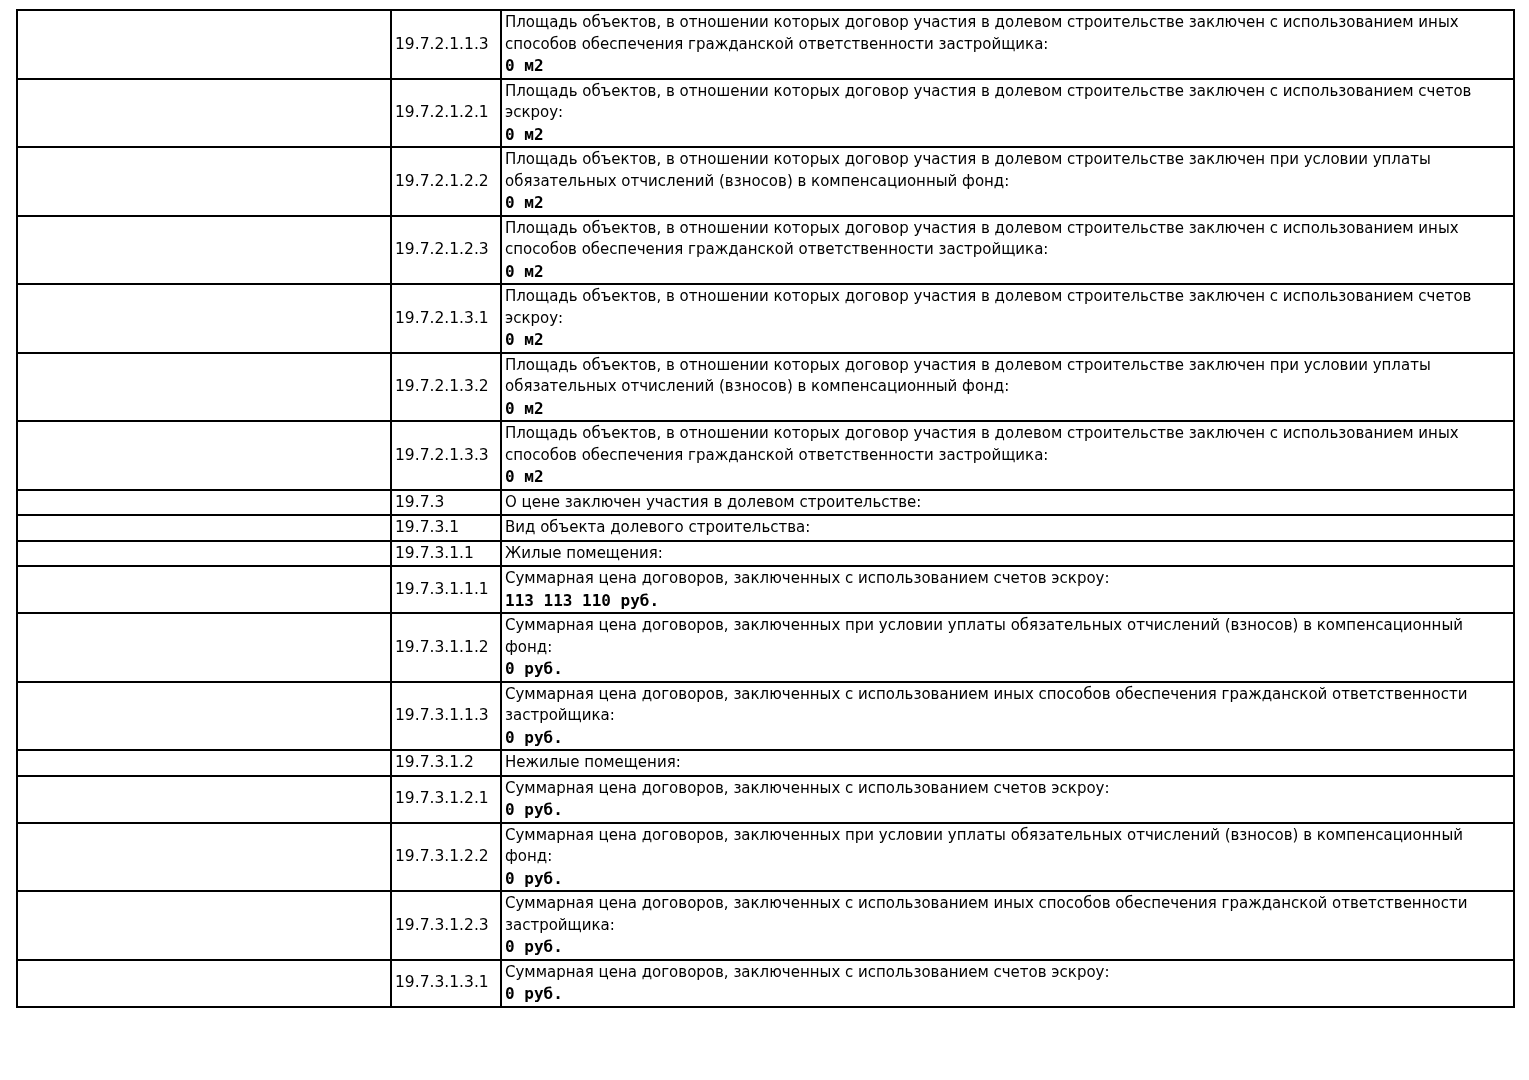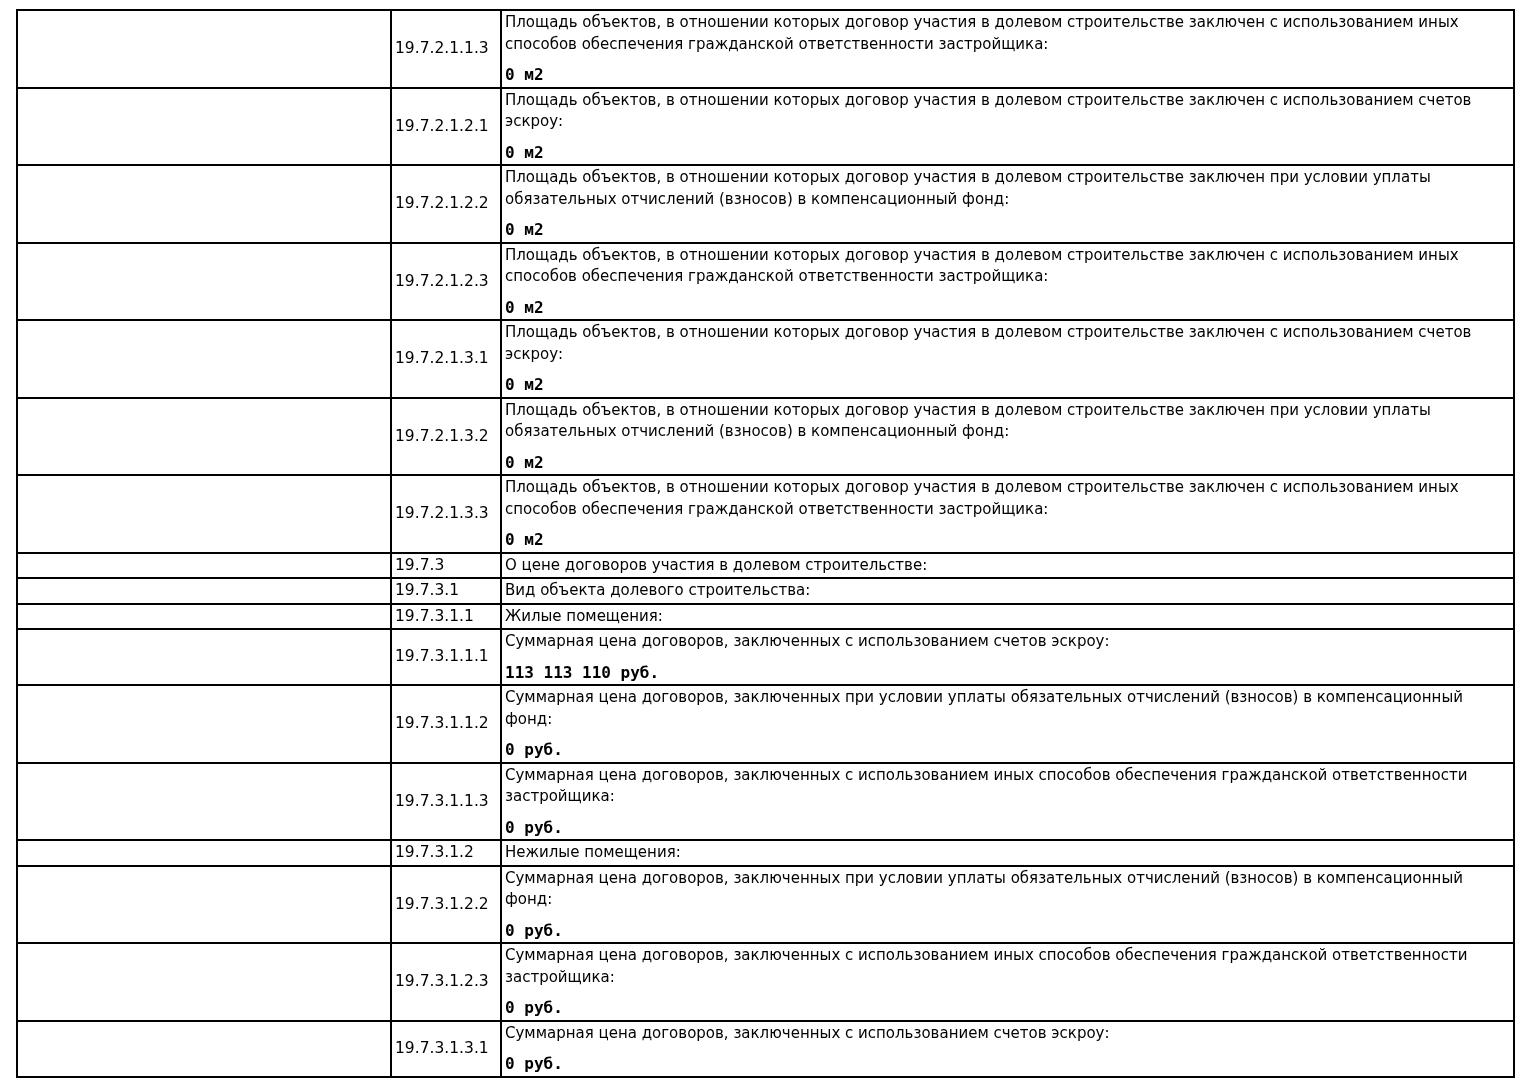--- a/index.html
+++ b/index.html
@@ -37,21 +37,20 @@
   .row-label {
     font-size: 15px;
     line-height: 21.5px;
   }
   .row-value {
     font-family: "DejaVu Sans Mono", monospace;
     font-weight: bold;
     font-size: 16px;
     line-height: 21.5px;
     white-space: nowrap;
-    margin-top: 9px;
   }
 </style>
 </head>
 <body>
 
 <div class="doc-page">
   <table class="disclosure-table">
     <colgroup>
       <col style="width:374px">
       <col style="width:110px">
@@ -111,21 +110,21 @@
     <td class="cell-code">19.7.2.1.3.3</td>
     <td class="cell-desc">
       <div class="row-label">Площадь объектов, в отношении которых договор участия в долевом строительстве заключен с использованием иных способов обеспечения гражданской ответственности застройщика:</div>
       <div class="row-value">0 м2</div>
     </td>
   </tr>
         <tr>
     <td class="cell-empty"></td>
     <td class="cell-code">19.7.3</td>
     <td class="cell-desc">
-      <div class="row-label">О цене договоров участия в долевом строительстве:</div>
+      <div class="row-label">О цене заключен участия в долевом строительстве:</div>
 
     </td>
   </tr>
         <tr>
     <td class="cell-empty"></td>
     <td class="cell-code">19.7.3.1</td>
     <td class="cell-desc">
       <div class="row-label">Вид объекта долевого строительства:</div>
 
     </td>
@@ -161,20 +160,28 @@
       <div class="row-label">Суммарная цена договоров, заключенных с использованием иных способов обеспечения гражданской ответственности застройщика:</div>
       <div class="row-value">0 руб.</div>
     </td>
   </tr>
         <tr>
     <td class="cell-empty"></td>
     <td class="cell-code">19.7.3.1.2</td>
     <td class="cell-desc">
       <div class="row-label">Нежилые помещения:</div>
 
+    </td>
+  </tr>
+        <tr>
+    <td class="cell-empty"></td>
+    <td class="cell-code">19.7.3.1.2.1</td>
+    <td class="cell-desc">
+      <div class="row-label">Суммарная цена договоров, заключенных с использованием счетов эскроу:</div>
+      <div class="row-value">0 руб.</div>
     </td>
   </tr>
         <tr>
     <td class="cell-empty"></td>
     <td class="cell-code">19.7.3.1.2.2</td>
     <td class="cell-desc">
       <div class="row-label">Суммарная цена договоров, заключенных при условии уплаты обязательных отчислений (взносов) в компенсационный фонд:</div>
       <div class="row-value">0 руб.</div>
     </td>
   </tr>

